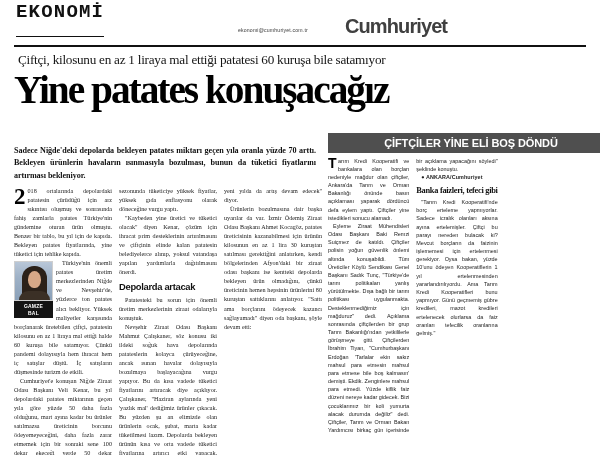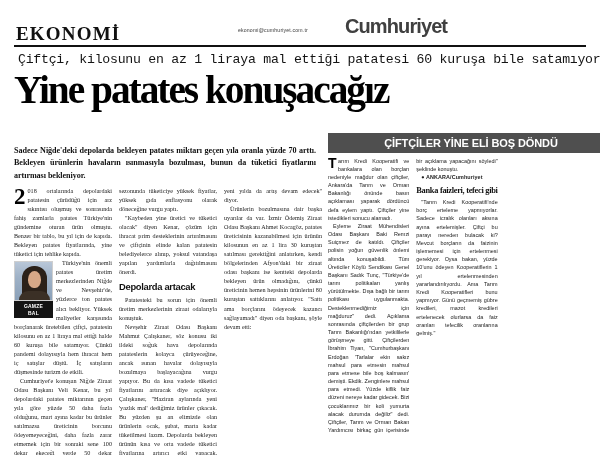--- a/index.html
+++ b/index.html
@@ -27,28 +27,28 @@
   
   .masthead {
     position: relative;
     height: 46px;
     padding: 12px 14px 0 14px;
     box-sizing: border-box;
   }
   .section-title {
     position: absolute;
     left: 16px;
-    top: 24px;
-    font-family: Liberation Serif, serif;
+    top: 3px;
+    font-family: Liberation Mono, monospace;
     font-weight: bold;
     font-size: 19px;
     letter-spacing: 1.2px;
     color: #111;
     border-bottom: 1.6px solid #111;
-    padding-bottom: 1px;
+    padding-bottom: 13px;
     line-height: 1.05;
   }
   .masthead-email {
     position: absolute;
     left: 238px;
     top: 27px;
     font-family: "Liberation Sans", "DejaVu Sans", sans-serif;
     font-size: 5.2px;
     color: #3a3a3a;
     letter-spacing: 0.15px;
@@ -68,21 +68,21 @@
     left: 14px;
     right: 14px;
     top: 45px;
     height: 2.2px;
     background: #111;
   }
 
   
   .kicker {
     margin: 7px 14px 0 18px;
-    font-family: Liberation Mono, monospace;
+    font-family: Liberation Serif, serif;
     font-size: 13.2px;
     color: #141414;
     letter-spacing: -0.25px;
     white-space: nowrap;
     line-height: 1.1;
   }
   .headline {
     margin: 1px 14px 0 14px;
     font-family: "Liberation Serif", "DejaVu Serif", serif;
     font-weight: bold;

